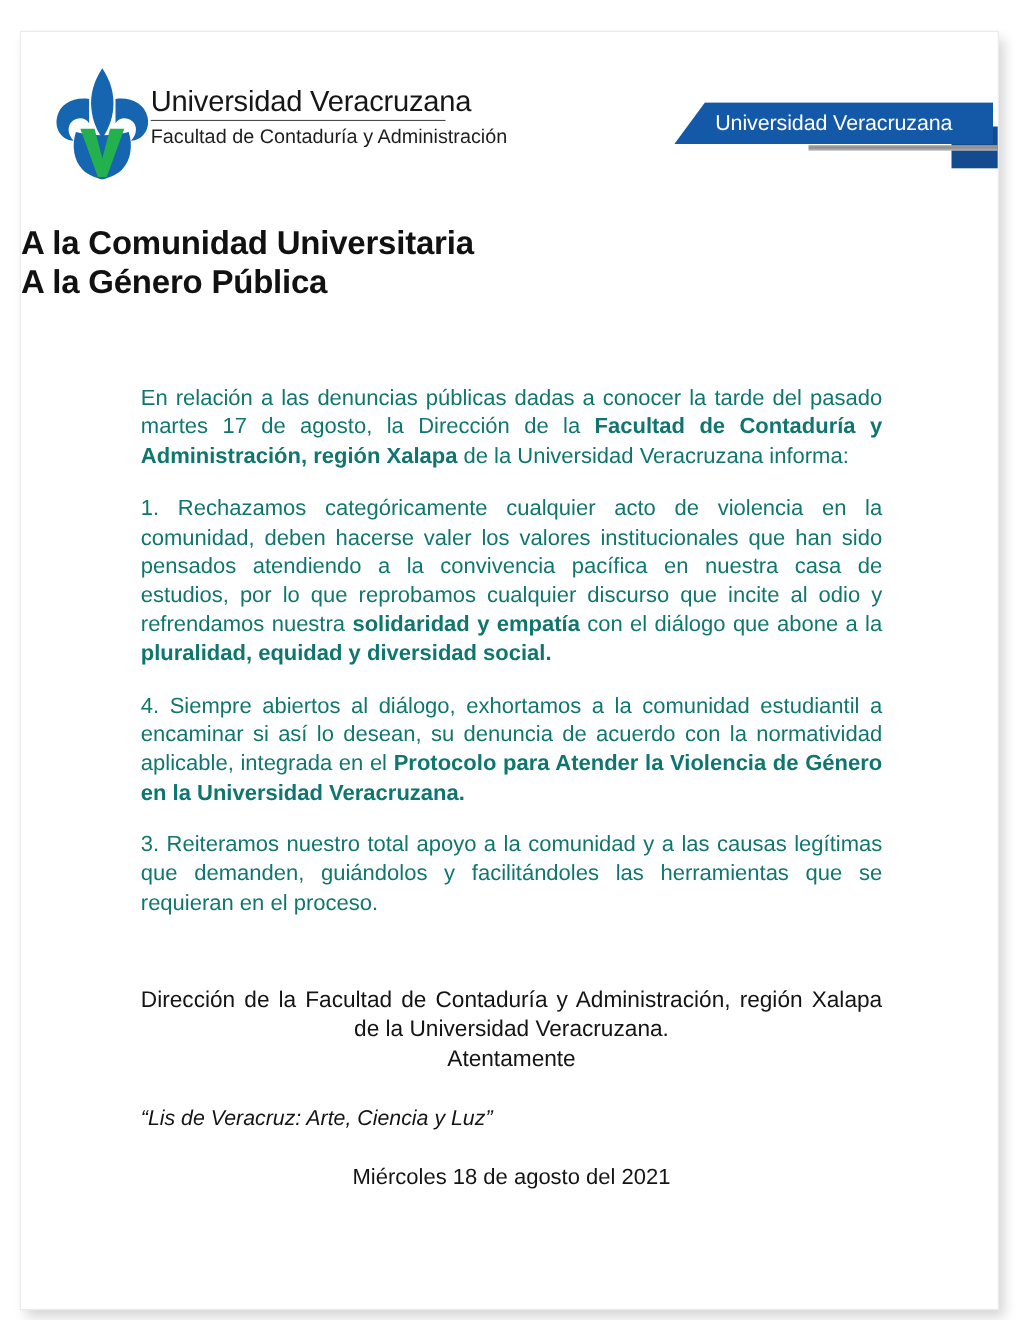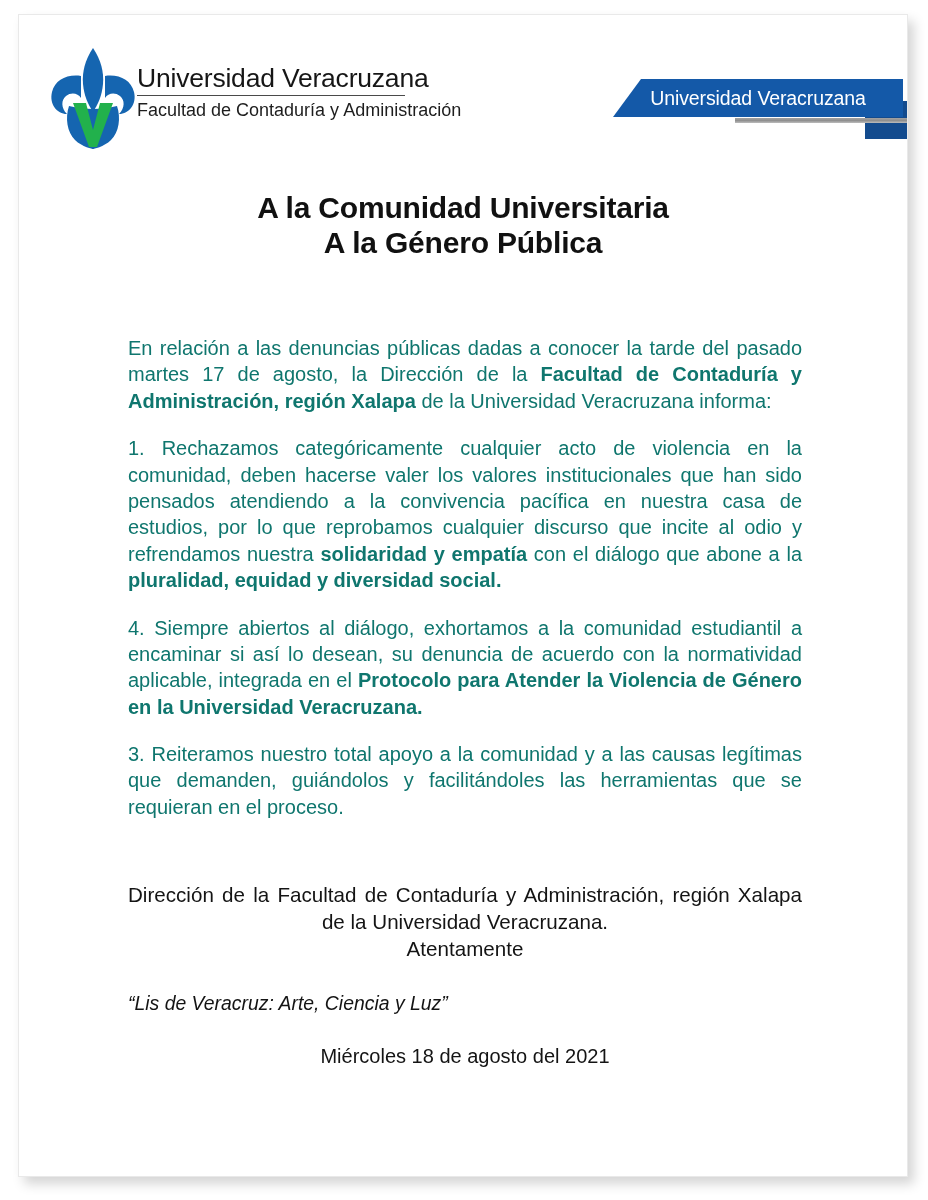--- a/index.html
+++ b/index.html
@@ -19,21 +19,21 @@
     position: relative;
     width: 928px;
     height: 1200px;
     background: #ffffff;
   }
 
   
   #sheet {
     position: absolute;
     left: 18px;
-    top: 14px;
+    top: 28px;
     width: 890px;
     height: 1163px;
     background: #ffffff;
     border: 1px solid #e9e9e9;
     box-shadow: 6px 7px 11px rgba(0,0,0,0.17);
     box-sizing: border-box;
     overflow: hidden;
   }
 
   
@@ -132,21 +132,20 @@
     height: 38px;
     background: #134b8e;
   }
 
   
   #doc-title {
     position: absolute;
     left: 0;
     top: 175px;
     width: 100%;
-    text-align: center;
     font-size: 30px;
     font-weight: bold;
     color: #111111;
     line-height: 1.17;
     letter-spacing: -0.2px;
   }
   #doc-title .t-line { display: block; }
 
   #content {
     position: absolute;

